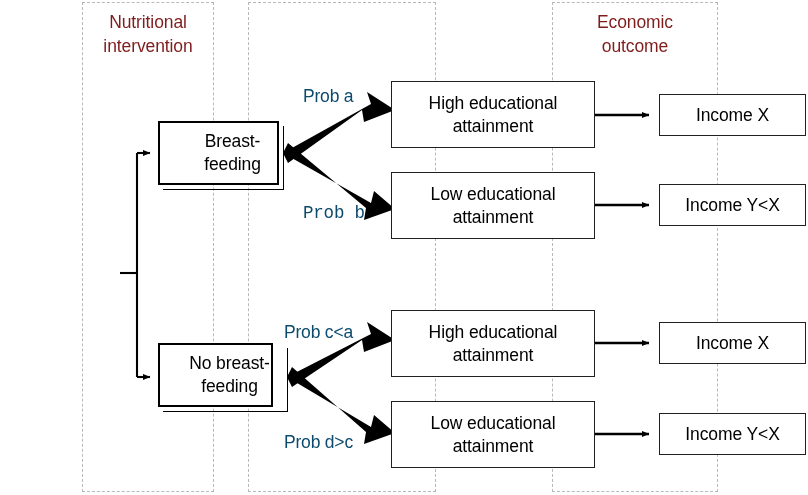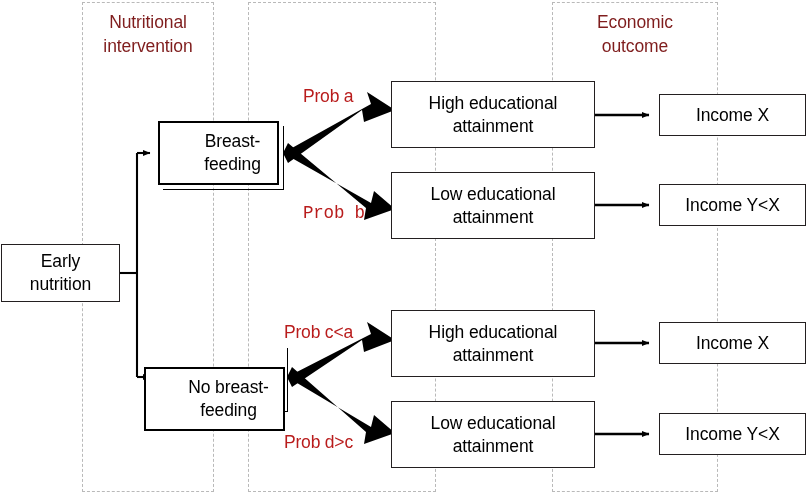--- a/index.html
+++ b/index.html
@@ -61,21 +61,21 @@
     box-sizing:border-box;
     pointer-events:none;
   }
   
   .prob{
     position:absolute;
     font-size:17.5px;
     line-height:21px;
     letter-spacing:-0.2px;
     white-space:nowrap;
-    color:#b91c1c;
+    color:#0c4a6e;
   }
   
   .wires{
     position:absolute;
     left:0;top:0;
     width:808px;height:495px;
     pointer-events:none;
   }
 </style>
 </head>
@@ -117,29 +117,27 @@
     </g>
 
     <g stroke="#000" stroke-width="2.4" fill="none">
       <path d="M595,115 L649,115" marker-end="url(#thin-arrow)"></path>
       <path d="M595,205 L649,205" marker-end="url(#thin-arrow)"></path>
       <path d="M595,343 L649,343" marker-end="url(#thin-arrow)"></path>
       <path d="M595,434 L649,434" marker-end="url(#thin-arrow)"></path>
     </g>
   </svg>
 
-  <div class="node" style="left:1px; top:244px; width:119px; height:58px;">Early
-nutrition</div>
 
   <div class="node-shadow" style="left:163px; top:126px; width:121px; height:64px;"></div>
   <div class="node thick" style="left:158px; top:121px; width:121px; height:64px;">Breast-
 feeding</div>
 
   <div class="node-shadow" style="left:163px; top:348px; width:125px; height:64px;"></div>
-  <div class="node thick" style="left:144px; top:343px; width:141px; height:64px;margin-top:24px;">No breast-
+  <div class="node thick" style="left:158px; top:343px; width:115px; height:64px;">No breast-
 feeding</div>
 
   <div class="prob" style="left:303px; top:86px;">Prob a</div>
   <div class="prob" style="left:303px; top:203px;font-family:Liberation Mono, monospace;">Prob b</div>
   <div class="prob" style="left:284px; top:322px;">Prob c&lt;a</div>
   <div class="prob" style="left:284px; top:432px;">Prob d&gt;c</div>
 
   <div class="node" style="left:391px; top:81px; width:204px; height:67px;">High educational
 attainment</div>
   <div class="node" style="left:391px; top:172px; width:204px; height:67px;">Low educational

